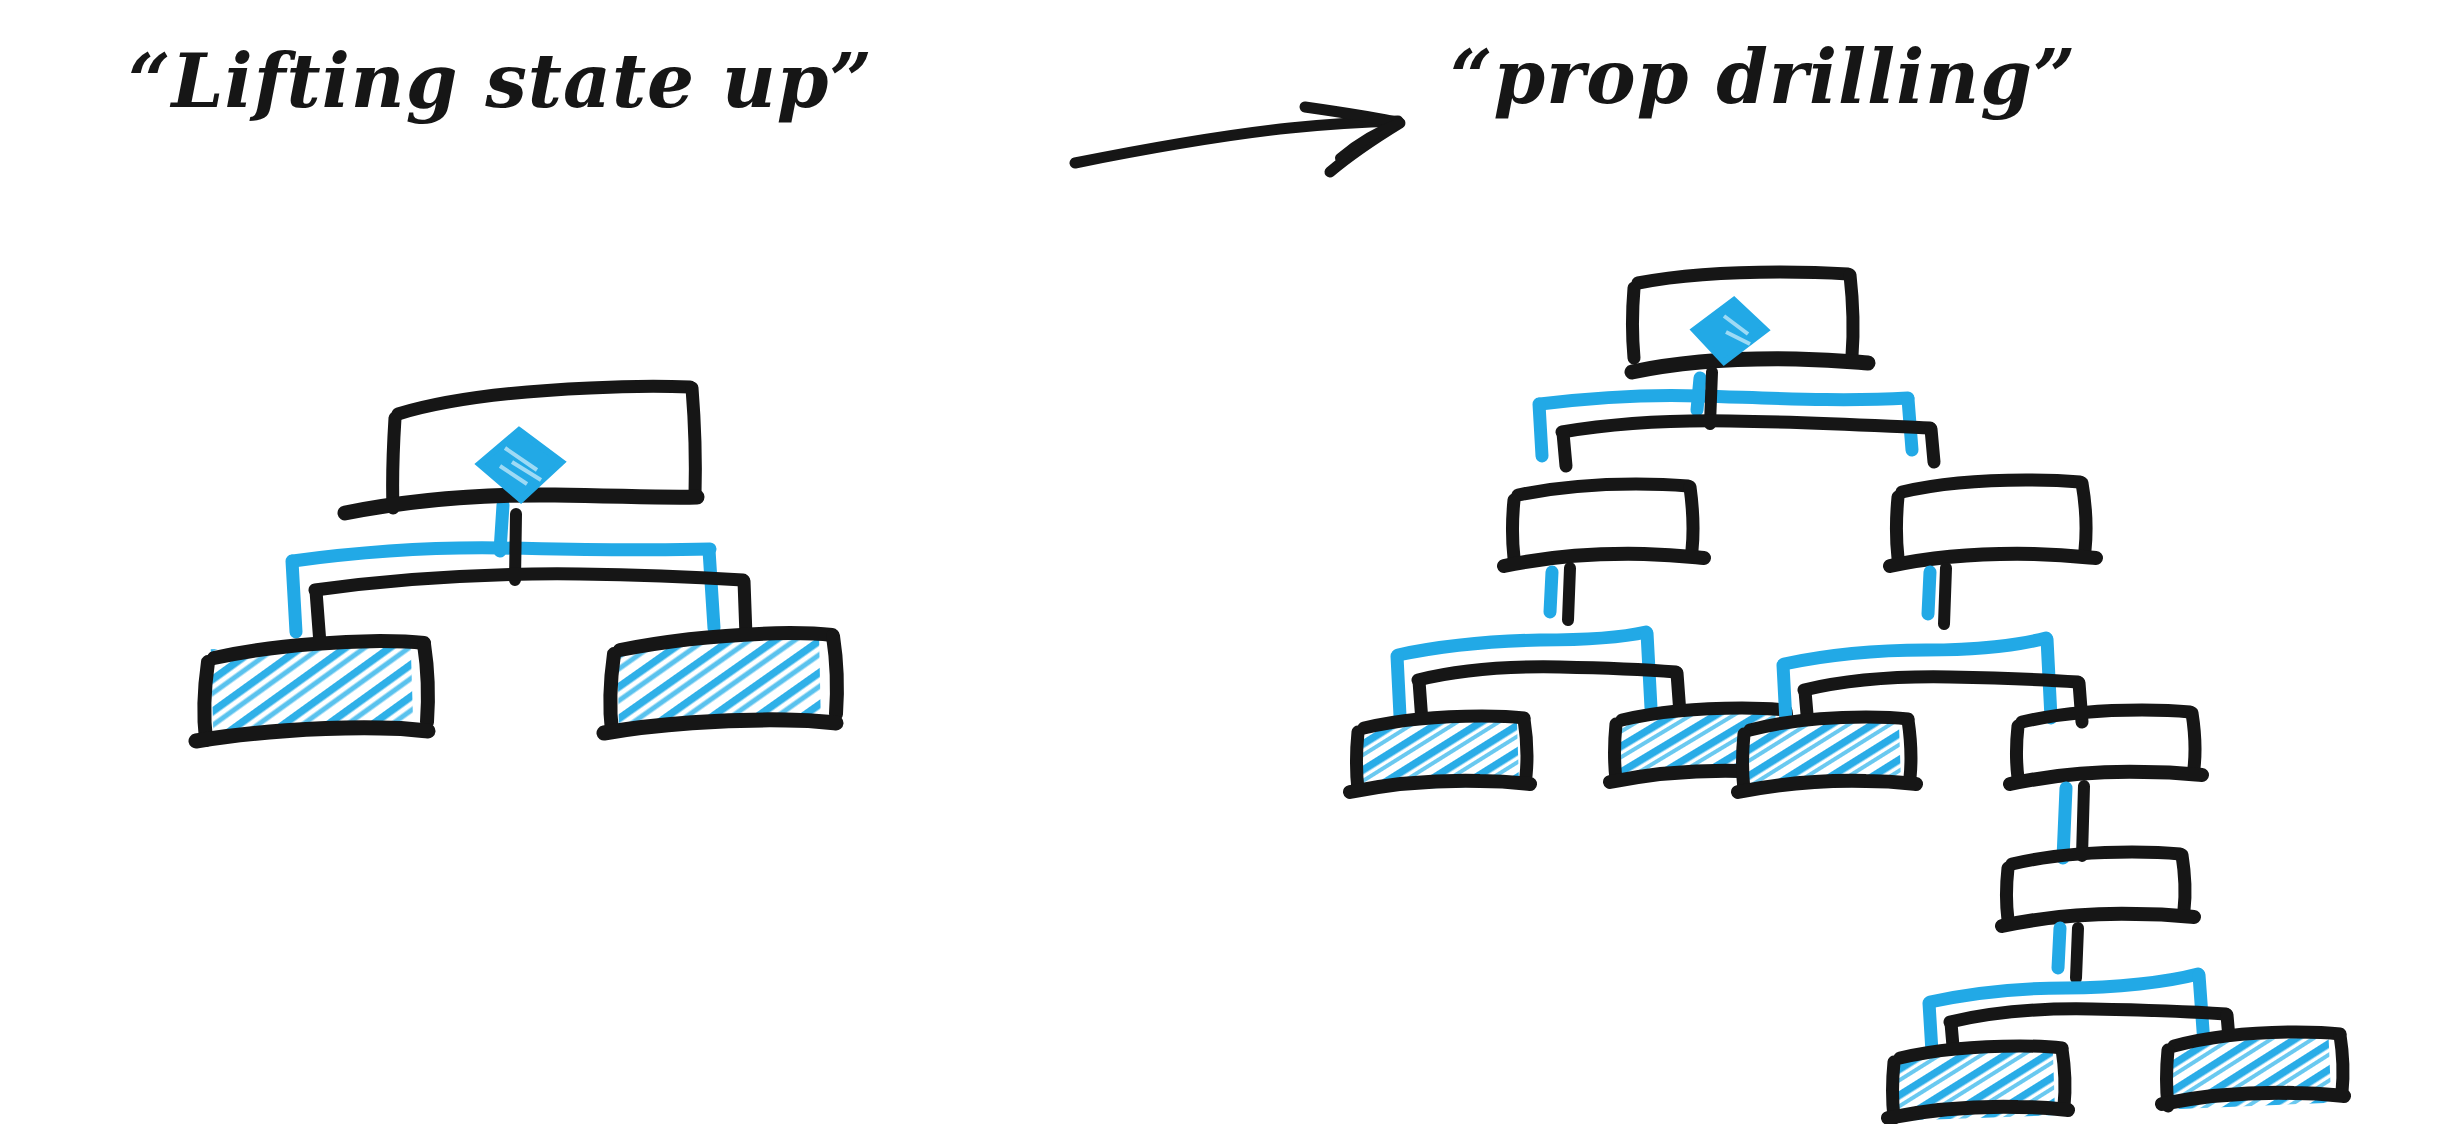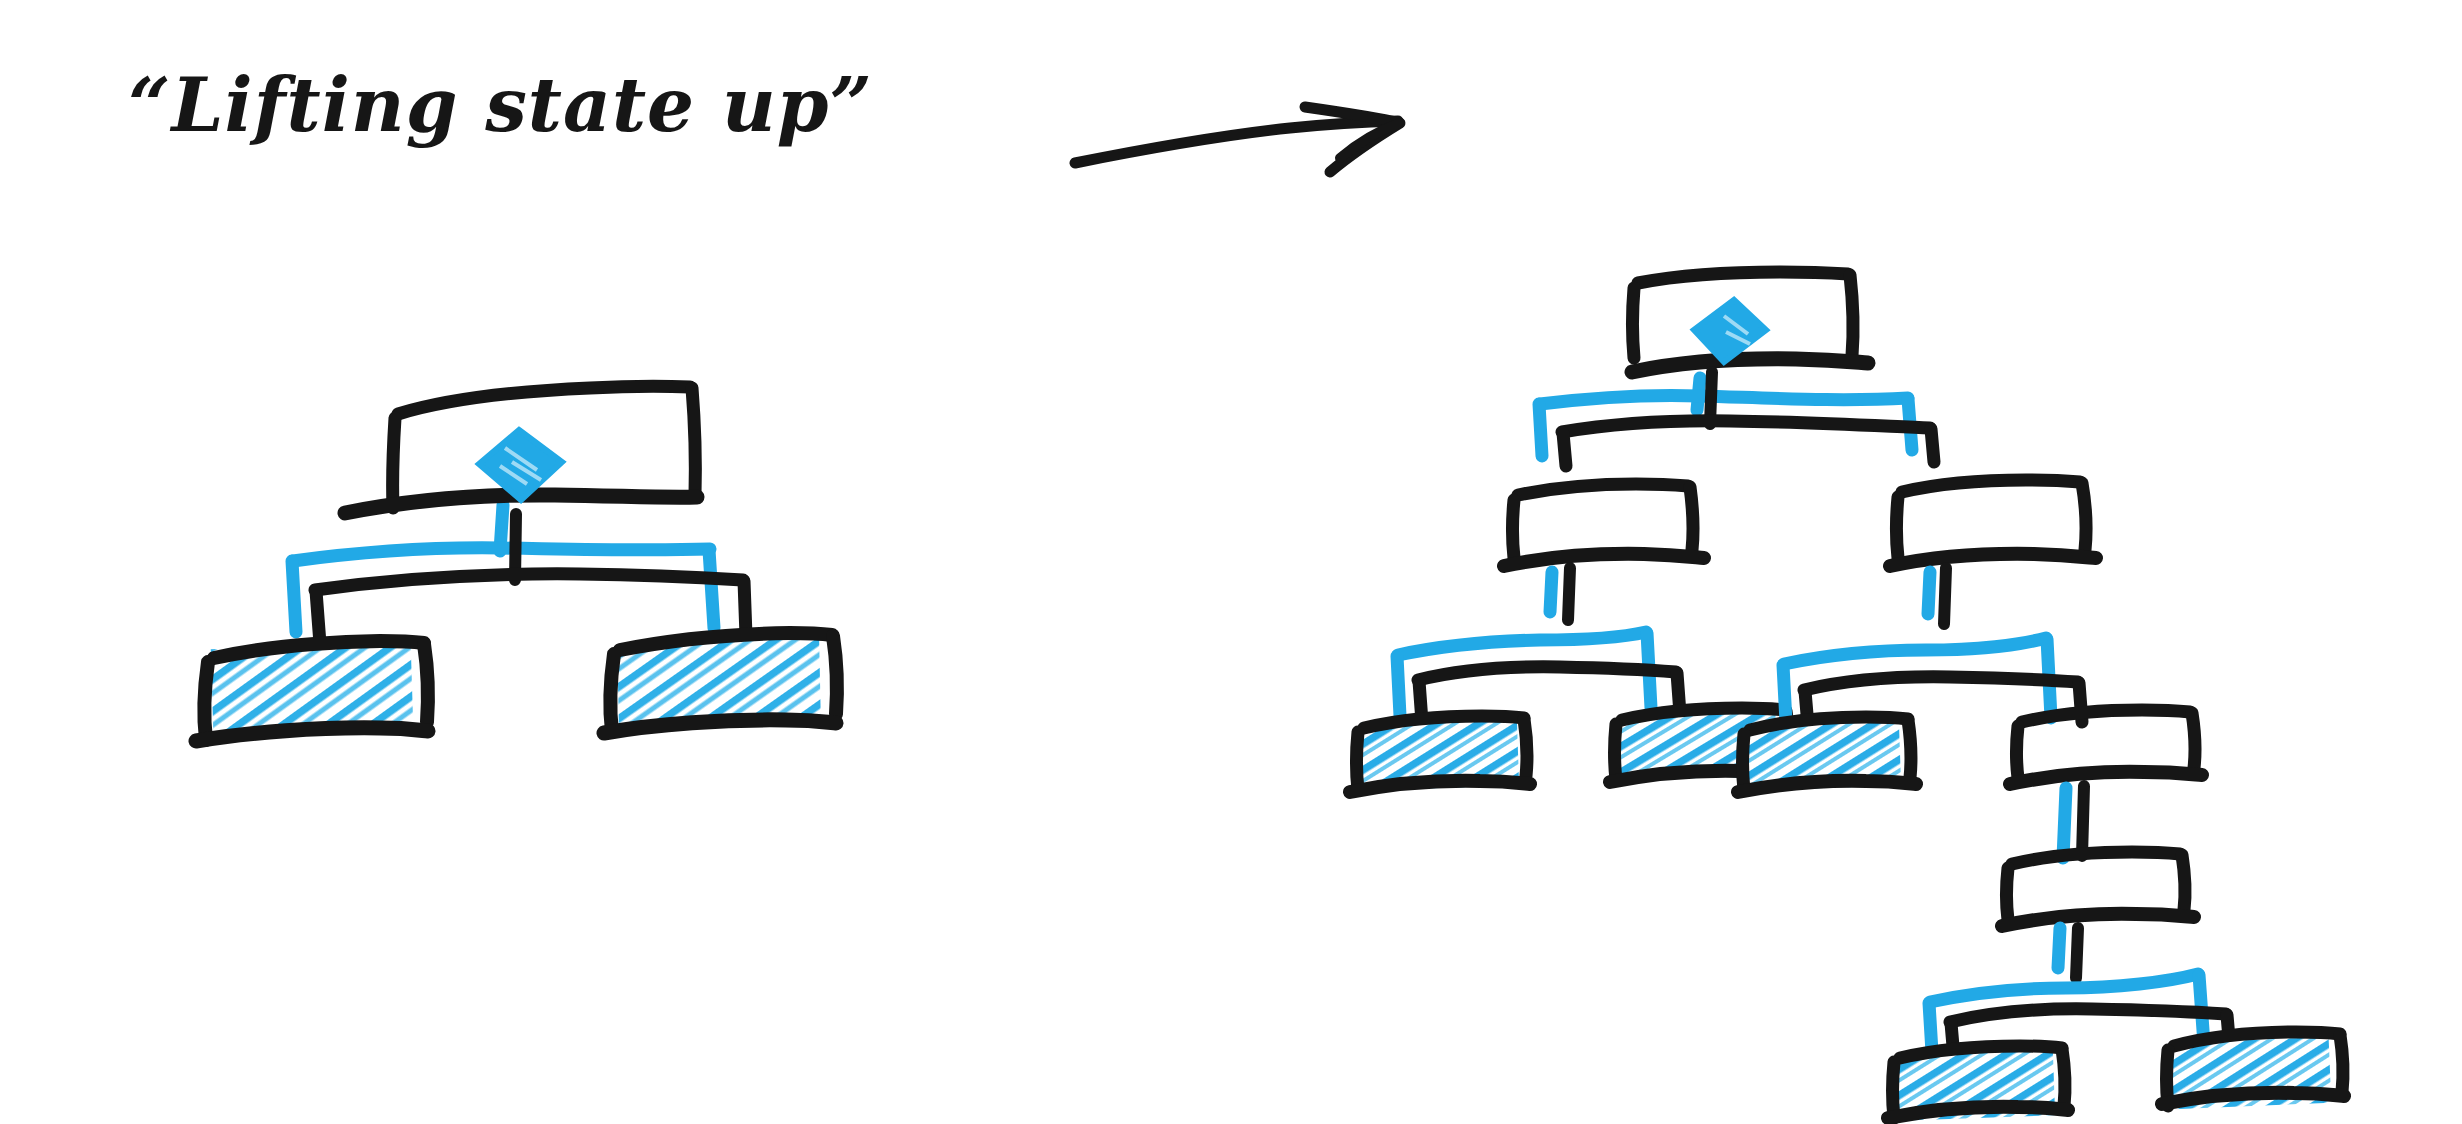--- a/index.html
+++ b/index.html
@@ -41,40 +41,40 @@
   }
   .label-text {
     position: absolute;
     white-space: nowrap;
     color: #161616;
     font-family: "DejaVu Serif", serif;
     font-style: italic;
     font-weight: 700;
     letter-spacing: 1px;
     user-select: none;
-    margin-top: 24px;
   }
   #label-lifting {
     left: 128px;
     top: 38px;
     font-size: 74px;
   }
   #label-prop {
     left: 1450px;
     top: 34px;
     font-size: 74px;
   }
 </style>
 </head>
 <body>
 
 <div id="canvas-root">
 
   <div class="label-text" id="label-lifting">“Lifting state up”</div>
 
+  <div class="label-text" id="label-prop">“prop drilling”</div>
 
   <svg class="sketch" viewBox="0 0 2462 1124">
 
     <defs>
       <pattern id="blueHatch" patternUnits="userSpaceOnUse" width="26" height="26" patternTransform="rotate(-34)">
         <rect width="26" height="26" fill="#ffffff"></rect>
         <line x1="0" y1="3" x2="26" y2="3" stroke="#2fb0e8" stroke-width="9" stroke-linecap="round"></line>
         <line x1="0" y1="15" x2="26" y2="15" stroke="#59c2ee" stroke-width="5" stroke-linecap="round"></line>
       </pattern>
       <pattern id="blueHatchDense" patternUnits="userSpaceOnUse" width="22" height="22" patternTransform="rotate(-30)">

